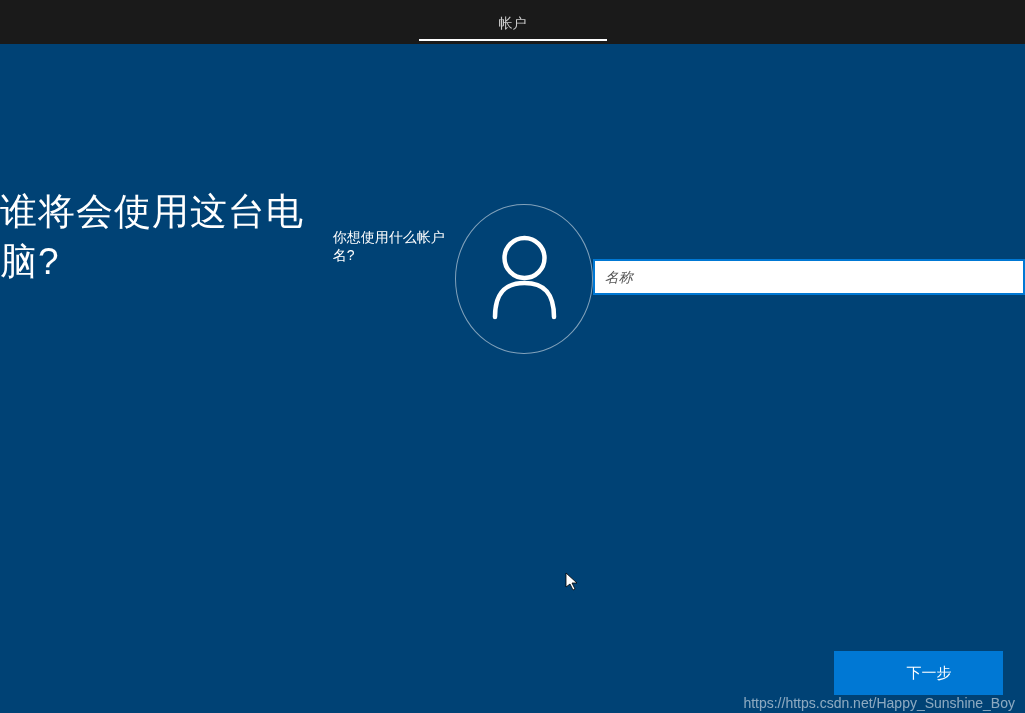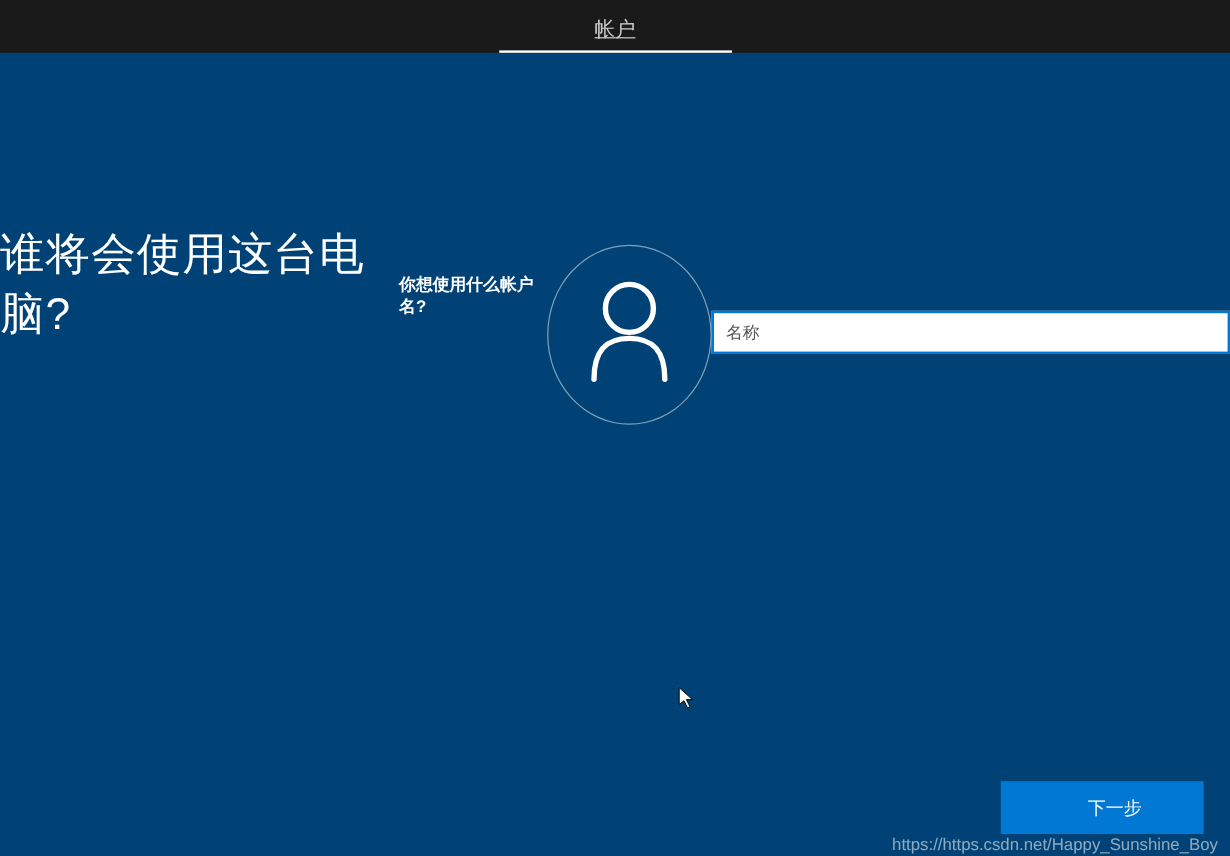--- a/index.html
+++ b/index.html
@@ -18,26 +18,25 @@
     }
     .header {
       height: 44px;
       background: #1a1a1a;
       display: flex;
       justify-content: center;
       align-items: center;
       position: relative;
     }
     .header-tab {
-      font-size: 17px;
+      font-size: 14px;
       color: #cccccc;
       padding: 0 80px 8px 80px;
       position: relative;
       top: 6px;
-      text-decoration: underline;
     }
     .header-tab::after {
       content: "";
       position: absolute;
       bottom: 0;
       left: 0;
       right: 0;
       height: 2px;
       background: #ffffff;
     }
@@ -48,21 +47,21 @@
       padding-top: 75px;
     }
     .title {
       font-size: 37px;
       font-weight: 300;
       letter-spacing: 1px;
     }
     .subtitle {
       font-size: 14px;
       margin-top: 20px;
-      font-weight: 700;
+      font-weight: 400;
     }
     .user-icon-circle {
       width: 150px;
       height: 150px;
       border: 1px solid rgba(255,255,255,0.5);
       border-radius: 50%;
       display: flex;
       align-items: center;
       justify-content: center;
       margin-top: 85px;
@@ -74,20 +73,21 @@
     .name-input {
       width: 470px;
       height: 36px;
       margin-top: 80px;
       background: #ffffff;
       border: 2px solid #0078d4;
       font-size: 14px;
       padding: 16px 10px;
       color: #000000;
       outline: none;
+      font-style: italic;
     }
     .name-input::placeholder {
       color: #555555;
     }
     .next-button {
       position: absolute;
       bottom: 18px;
       right: 22px;
       width: 169px;
       height: 44px;

